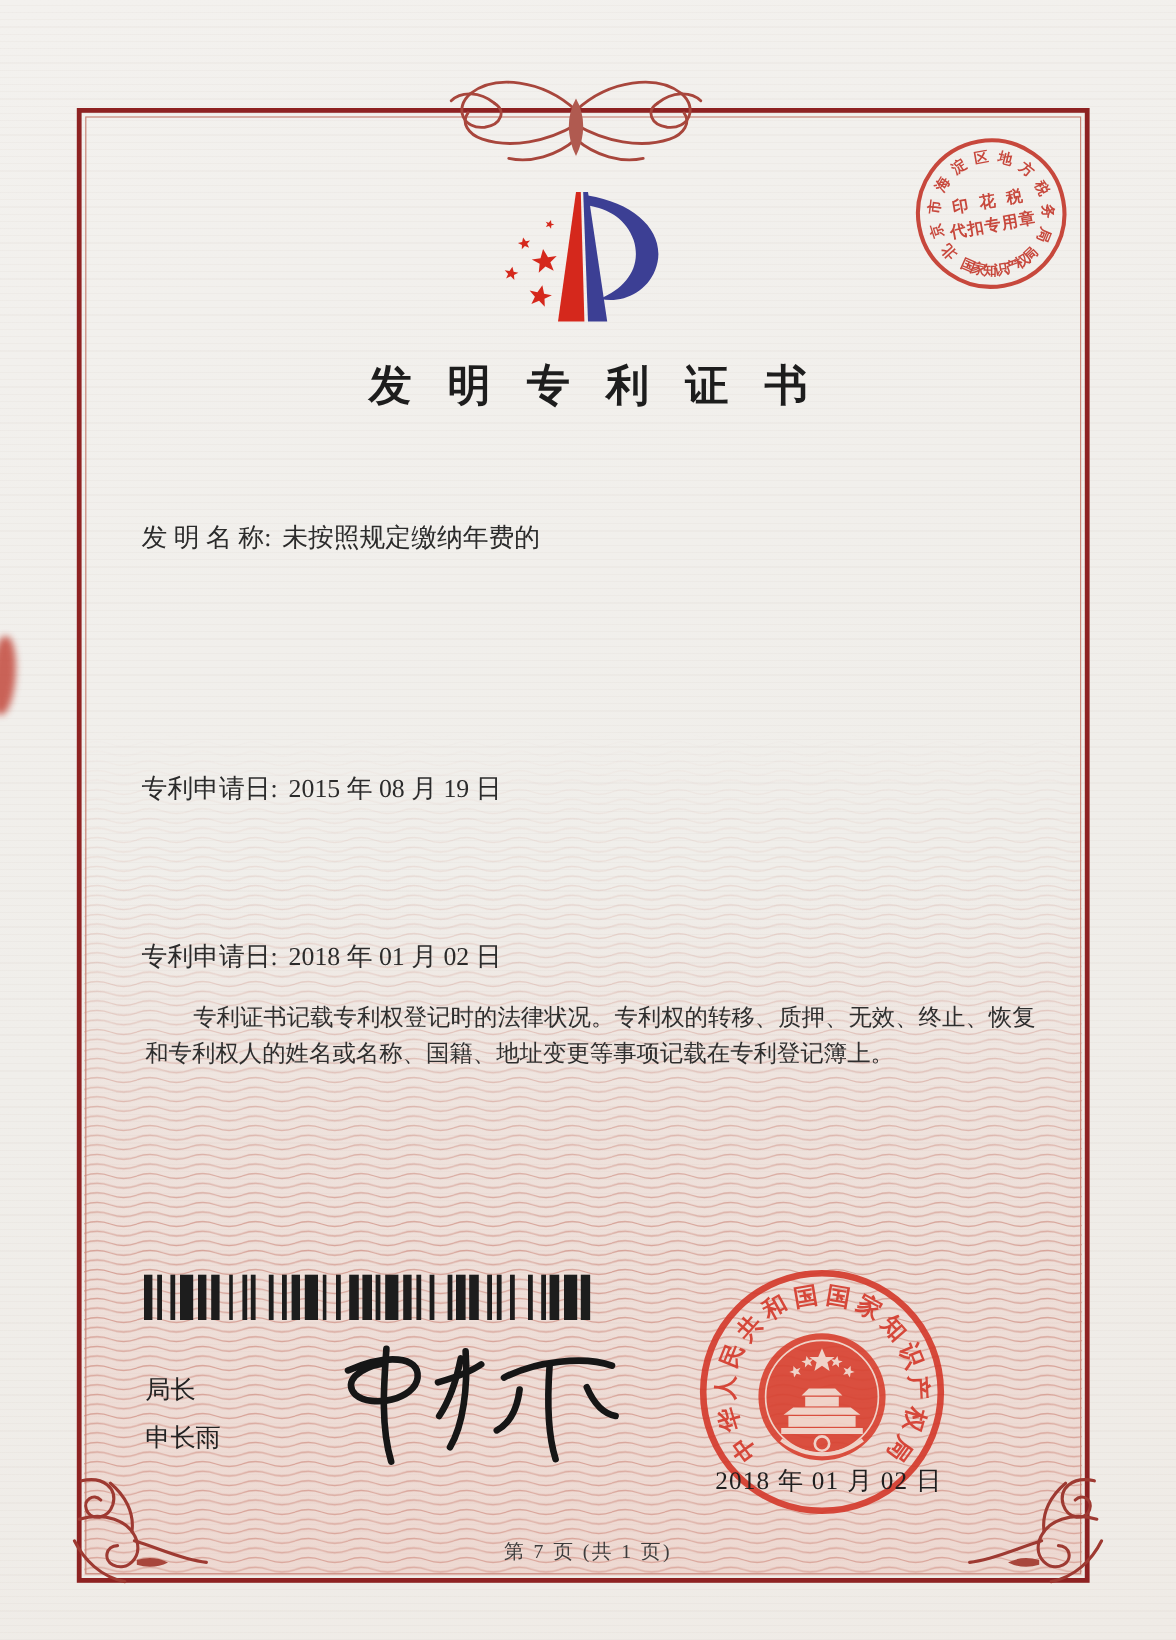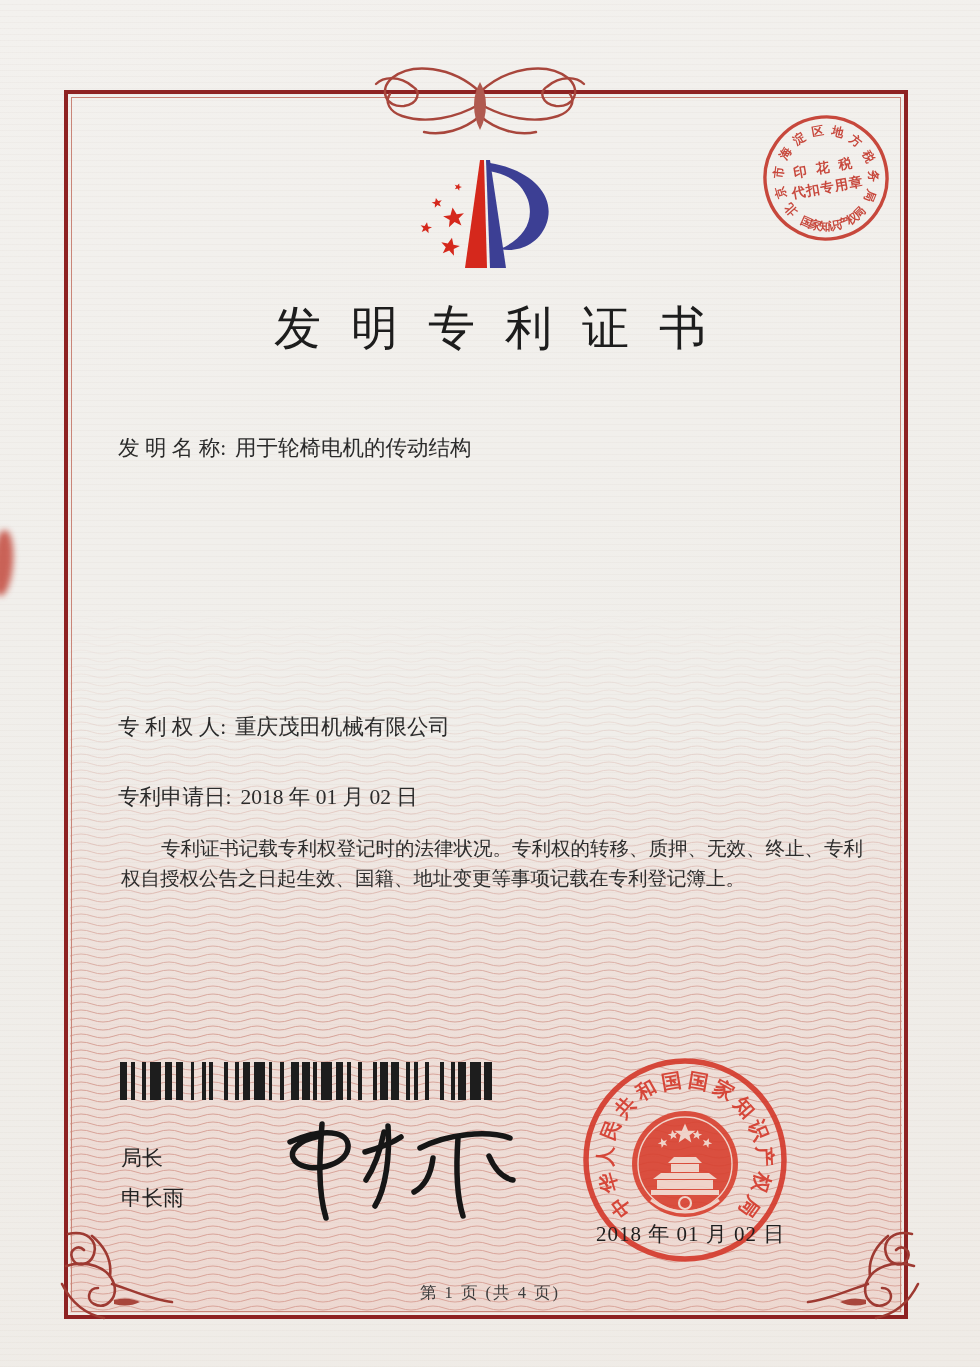--- a/index.html
+++ b/index.html
@@ -14,21 +14,21 @@
   .frame .inner-line{position:absolute;inset:3px;border:1px solid #c98578;}
   
   .texture{position:absolute;left:70px;top:96px;width:832px;height:1217px;opacity:.85;
            -webkit-mask-image:linear-gradient(to bottom,transparent 0%,transparent 42%,rgba(0,0,0,.45) 62%,#000 78%,#000 100%);
            mask-image:linear-gradient(to bottom,transparent 0%,transparent 42%,rgba(0,0,0,.45) 62%,#000 78%,#000 100%);}
   .tint{position:absolute;left:70px;top:96px;width:832px;height:1217px;pointer-events:none;
         background:linear-gradient(to bottom,rgba(233,183,172,0) 52%,rgba(233,183,172,0.22) 70%,rgba(235,184,173,0.38) 100%);}
   .content{position:absolute;inset:0;z-index:5;}
   .cert-no{position:absolute;left:95px;top:165px;font-size:21px;letter-spacing:2px;color:#333;}
   .logo{position:absolute;left:405px;top:150px;width:170px;height:135px;}
-  .title{position:absolute;left:0;right:0;top:297px;text-align:center;font-size:47px;font-weight:400;
+  .title{position:absolute;left:0;right:0;top:297px;text-align:center;font-size:36px;font-weight:700;
          letter-spacing:30px;padding-left:30px;color:#1d1d1d;}
   .field{position:absolute;left:118px;font-size:21.5px;color:#2b2b2b;white-space:nowrap;}
   .field .val{margin-left:9px;}
   .f0{top:433px}.f1{top:503px}.f2{top:573px}.f3{top:642px}.f4{top:712px}.f5{top:782px}
   .paras{position:absolute;left:121px;width:742px;top:834px;}
   .paras p{margin:0;font-size:19.5px;line-height:29.5px;text-indent:2.05em;text-align:justify;color:#2e2e2e;}
   .barcode{position:absolute;left:120px;top:1062px;width:372px;height:38px;font-size:0;white-space:nowrap;overflow:hidden;}
   .barcode span{display:inline-block;height:100%;}
   .barcode .bb{background:#1d1d1d;}
   .director-title{position:absolute;left:121px;top:1144px;font-size:21px;font-family:"Liberation Sans","DejaVu Sans",sans-serif;color:#222;}
@@ -121,31 +121,31 @@
         <use href="#stp" transform="translate(45 97) scale(0.95) rotate(12)"></use>
       </g>
       <polygon points="75,10 79,10 82,118 60,118" fill="#d5281c"></polygon>
       <polygon points="81,10 85,10 101,118 85,118" fill="#3c3f94"></polygon>
       <path d="M85,13 C128,20 152,47 141,75 C133,95 112,103 95,99 C117,90 130,72 123,50 C117,33 103,24 84,21 Z" fill="#3c3f94"></path>
     </svg>
 
     <div class="title">发明专利证书</div>
 
     <div class="field f0">
-      <span class="lbl">发 明 名 称:</span><span class="val">用于轮椅电机的传动结构</span>
-    </div>
-    <div class="field f4">
-      <span class="lbl">专 利 权 人:</span><span class="val">重庆茂田机械有限公司</span>
+      <span class="lbl">发 明 名 称:</span><span class="val">未按照规定缴纳年费的</span>
+    </div>
+    <div class="field f3">
+      <span class="lbl">专利申请日:</span><span class="val">2015 年 08 月 19 日</span>
     </div>
     <div class="field f5">
       <span class="lbl">专利申请日:</span><span class="val">2018 年 01 月 02 日</span>
     </div>
 
     <div class="paras">
-      <p>专利证书记载专利权登记时的法律状况。专利权的转移、质押、无效、终止、专利权自授权公告之日起生效、国籍、地址变更等事项记载在专利登记簿上。</p>
+      <p>专利证书记载专利权登记时的法律状况。专利权的转移、质押、无效、终止、恢复和专利权人的姓名或名称、国籍、地址变更等事项记载在专利登记簿上。</p>
     </div>
 
     <div class="barcode"><span class="bb" style="width:7.44px"></span><span class="bs" style="width:3.72px"></span><span class="bb" style="width:3.72px"></span><span class="bs" style="width:7.44px"></span><span class="bb" style="width:3.72px"></span><span class="bs" style="width:3.72px"></span><span class="bb" style="width:11.16px"></span><span class="bs" style="width:3.72px"></span><span class="bb" style="width:7.44px"></span><span class="bs" style="width:3.72px"></span><span class="bb" style="width:7.44px"></span><span class="bs" style="width:7.44px"></span><span class="bb" style="width:3.72px"></span><span class="bs" style="width:7.44px"></span><span class="bb" style="width:3.72px"></span><span class="bs" style="width:3.72px"></span><span class="bb" style="width:3.72px"></span><span class="bs" style="width:11.16px"></span><span class="bb" style="width:3.72px"></span><span class="bs" style="width:7.44px"></span><span class="bb" style="width:3.72px"></span><span class="bs" style="width:3.72px"></span><span class="bb" style="width:7.44px"></span><span class="bs" style="width:3.72px"></span><span class="bb" style="width:11.16px"></span><span class="bs" style="width:3.72px"></span><span class="bb" style="width:3.72px"></span><span class="bs" style="width:7.44px"></span><span class="bb" style="width:3.72px"></span><span class="bs" style="width:7.44px"></span><span class="bb" style="width:7.44px"></span><span class="bs" style="width:3.72px"></span><span class="bb" style="width:7.44px"></span><span class="bs" style="width:3.72px"></span><span class="bb" style="width:3.72px"></span><span class="bs" style="width:3.72px"></span><span class="bb" style="width:11.16px"></span><span class="bs" style="width:3.72px"></span><span class="bb" style="width:7.44px"></span><span class="bs" style="width:3.72px"></span><span class="bb" style="width:3.72px"></span><span class="bs" style="width:7.44px"></span><span class="bb" style="width:3.72px"></span><span class="bs" style="width:11.16px"></span><span class="bb" style="width:3.72px"></span><span class="bs" style="width:3.72px"></span><span class="bb" style="width:7.44px"></span><span class="bs" style="width:3.72px"></span><span class="bb" style="width:7.44px"></span><span class="bs" style="width:7.44px"></span><span class="bb" style="width:3.72px"></span><span class="bs" style="width:3.72px"></span><span class="bb" style="width:3.72px"></span><span class="bs" style="width:7.44px"></span><span class="bb" style="width:3.72px"></span><span class="bs" style="width:11.16px"></span><span class="bb" style="width:3.72px"></span><span class="bs" style="width:7.44px"></span><span class="bb" style="width:3.72px"></span><span class="bs" style="width:3.72px"></span><span class="bb" style="width:7.44px"></span><span class="bs" style="width:3.72px"></span><span class="bb" style="width:11.16px"></span><span class="bs" style="width:3.72px"></span><span class="bb" style="width:7.44px"></span></div>
 
     <div class="director-title">局长</div>
     <div class="director-name">申长雨</div>
 
     <svg class="signature" viewBox="0 0 260 108">
       <g stroke="#161616" stroke-width="5.5" fill="none" stroke-linecap="round" stroke-linejoin="round">
         <path d="M28,26 C60,12 88,14 86,32 C84,50 48,58 34,46 C24,36 36,24 58,20"></path>
@@ -225,16 +225,16 @@
             <text transform="translate(70.0 118.0) rotate(360.0)" text-anchor="middle" dominant-baseline="central" font-size="11.5" font-weight="bold" fill="#c43a2e">识</text>
             <text transform="translate(79.4 117.1) rotate(348.7)" text-anchor="middle" dominant-baseline="central" font-size="11.5" font-weight="bold" fill="#c43a2e">产</text>
             <text transform="translate(88.5 114.3) rotate(337.3)" text-anchor="middle" dominant-baseline="central" font-size="11.5" font-weight="bold" fill="#c43a2e">权</text>
             <text transform="translate(96.8 109.8) rotate(326.0)" text-anchor="middle" dominant-baseline="central" font-size="11.5" font-weight="bold" fill="#c43a2e">局</text>
           </g>
         <text x="70" y="64" text-anchor="middle" font-size="13.5" font-weight="bold" fill="#c43a2e" letter-spacing="3">印 花 税</text>
         <text x="70" y="84" text-anchor="middle" font-size="13.5" font-weight="bold" fill="#c43a2e" letter-spacing="1">代扣专用章</text>
       </g>
     </svg>
 
-    <div class="footer">第 1 页 (共 4 页)</div>
+    <div class="footer">第 7 页 (共 1 页)</div>
 
   </div>
 </div>
 
 </body></html>

